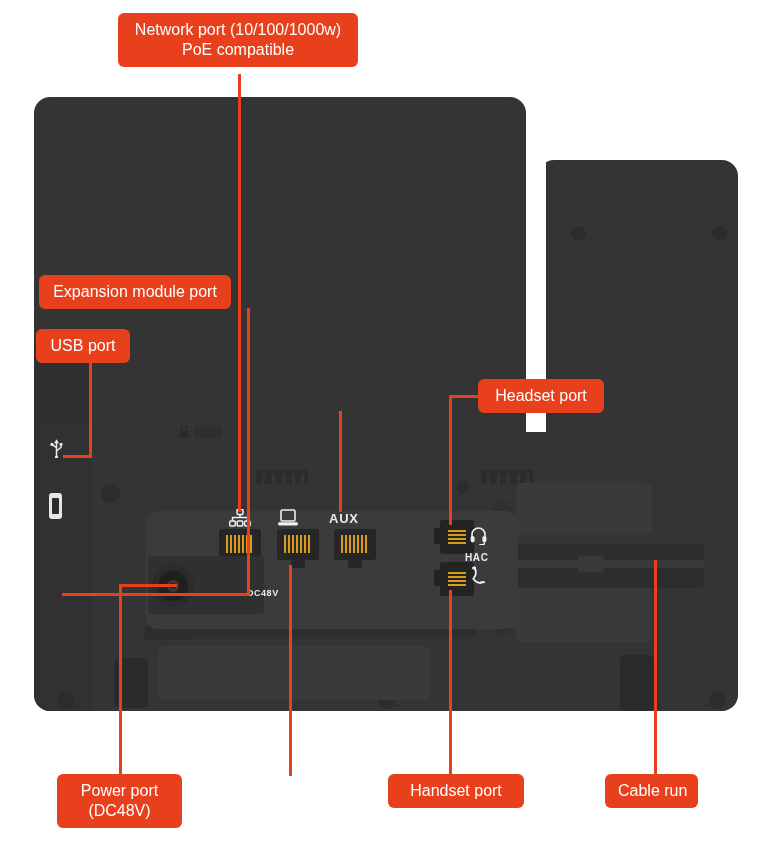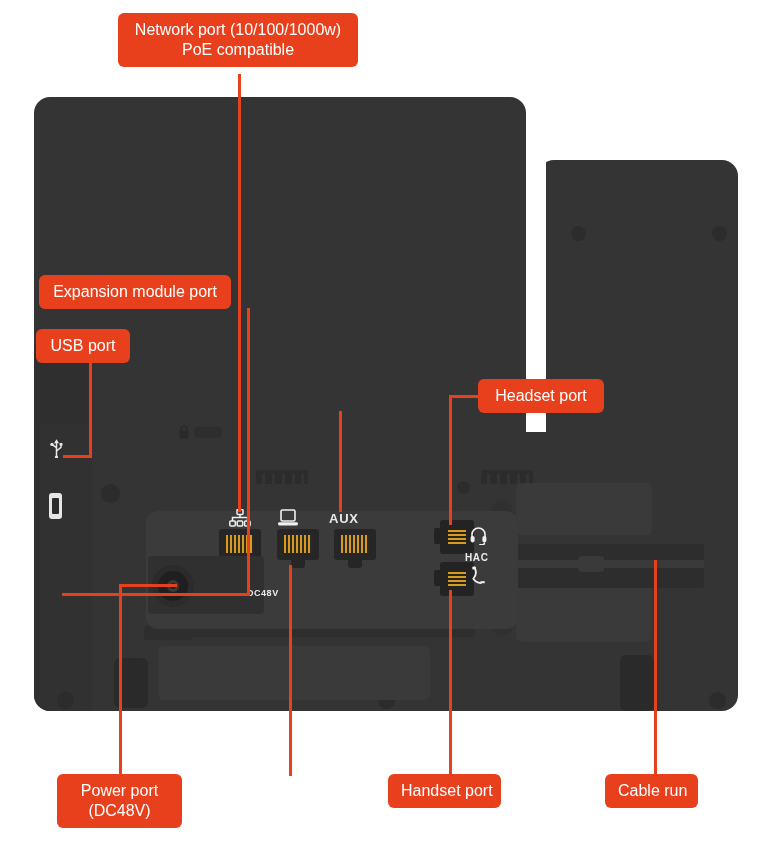--- a/index.html
+++ b/index.html
@@ -264,17 +264,17 @@
 
   <div class="label" style="left:39px;top:275px;width:192px;">Expansion module port</div>
 
 
   <div class="label" style="left:478px;top:379px;width:126px;">Headset port</div>
 
   <div class="label" style="left:57px;top:774px;width:125px;">Power port
 (DC48V)</div>
 
 
-  <div class="label" style="left:388px;top:774px;width:113px;">Handset port</div>
+  <div class="label" style="left:388px;top:774px;width:136px;">Handset port</div>
 
   <div class="label" style="left:605px;top:774px;width:93px;">Cable run</div>
 
 </div>
 
 </body></html>

